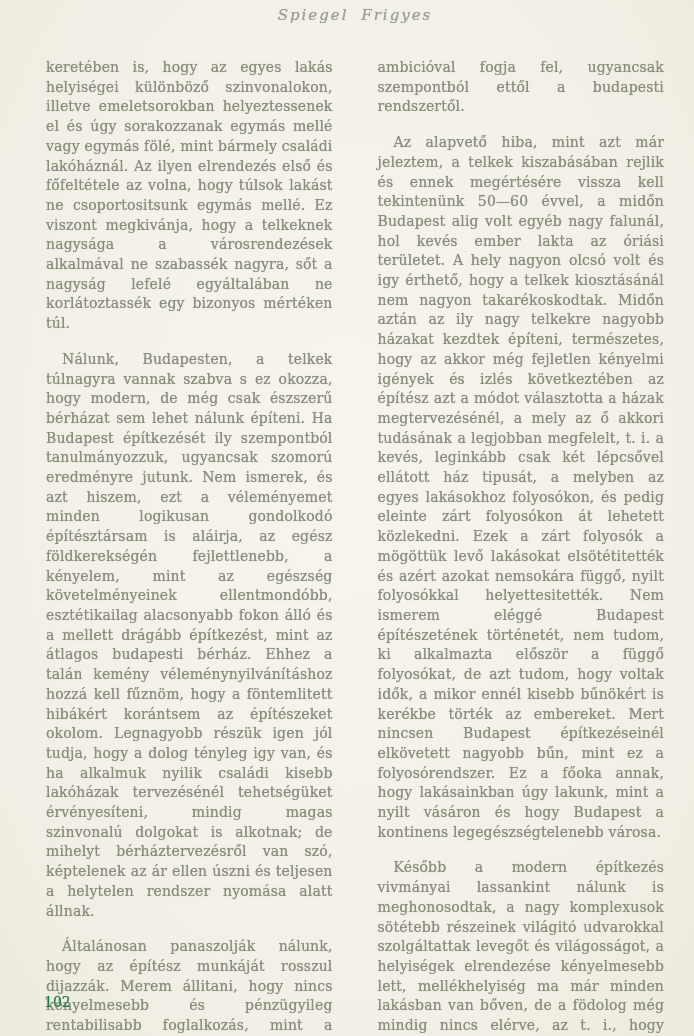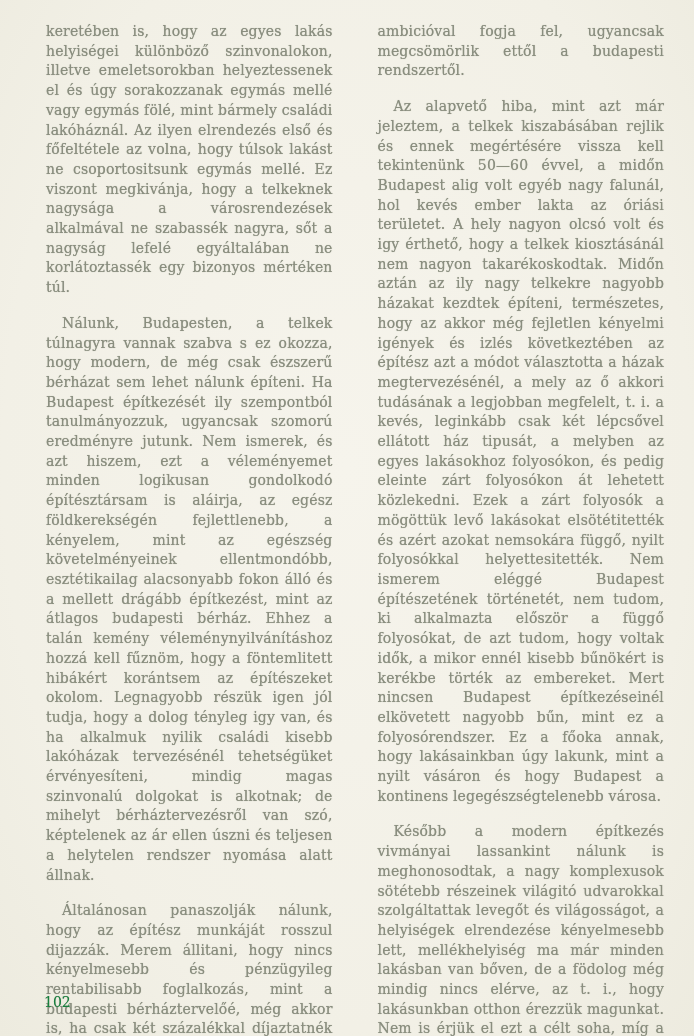--- a/index.html
+++ b/index.html
@@ -60,32 +60,33 @@
     font-size: 14px;
     color: #15803d;
     text-shadow: 0 0 0.7px rgba(138,142,127,0.85);
   }
 </style>
 </head>
 <body>
 
 <div class="page">
 
+  <div class="running-header">Spiegel Frigyes</div>
 
   <div class="columns">
 
     <div class="column">
       <p class="para cont">keretében is, hogy az egyes lakás helyiségei különböző szinvonalokon, illetve emeletsorokban helyeztessenek el és úgy sorakozzanak egymás mellé vagy egymás fölé, mint bármely családi lakóháznál. Az ilyen elrendezés első és főfeltétele az volna, hogy túlsok lakást ne csoportositsunk egymás mellé. Ez viszont megkivánja, hogy a telkeknek nagysága a városrendezések alkalmával ne szabassék nagyra, sőt a nagyság lefelé egyáltalában ne korlátoztassék egy bizonyos mértéken túl.</p>
       <p class="para">Nálunk, Budapesten, a telkek túlnagyra vannak szabva s ez okozza, hogy modern, de még csak észszerű bérházat sem lehet nálunk építeni. Ha Budapest építkezését ily szempontból tanulmányozzuk, ugyancsak szomorú eredményre jutunk. Nem ismerek, és azt hiszem, ezt a véleményemet minden logikusan gondolkodó építésztársam is aláirja, az egész földkerekségén fejlettlenebb, a kényelem, mint az egészség követelményeinek ellentmondóbb, esztétikailag alacsonyabb fokon álló és a mellett drágább építkezést, mint az átlagos budapesti bérház. Ehhez a talán kemény véleménynyilvánításhoz hozzá kell fűznöm, hogy a föntemlitett hibákért korántsem az építészeket okolom. Legnagyobb részük igen jól tudja, hogy a dolog tényleg igy van, és ha alkalmuk nyilik családi kisebb lakóházak tervezésénél tehetségüket érvényesíteni, mindig magas szinvonalú dolgokat is alkotnak; de mihelyt bérháztervezésről van szó, képtelenek az ár ellen úszni és teljesen a helytelen rendszer nyomása alatt állnak.</p>
       <p class="para">Általánosan panaszolják nálunk, hogy az építész munkáját rosszul dijazzák. Merem állitani, hogy nincs kényelmesebb és pénzügyileg rentabilisabb foglalkozás, mint a budapesti bérháztervelőé, még akkor is, ha csak két százalékkal díjaztatnék is az építészeti munka. Egy félig-meddig munkabiró ember egy nagy négyemeletes bérház összes alaprajzait egyetlen munkanap alatt elkészitheti, és nem egy esetet tudok, a hol egy építész, nem is túlságos nagy irodával, ötven bérházat is épített évenkint.</p>
 
     </div>
 
     <div class="column">
-      <p class="para cont">ambicióval fogja fel, ugyancsak megcsömörlik ettől a budapesti rendszertől.</p>
+      <p class="para cont">ambicióval fogja fel, ugyancsak szempontból ettől a budapesti rendszertől.</p>
       <p class="para">Az alapvető hiba, mint azt már jeleztem, a telkek kiszabásában rejlik és ennek megértésére vissza kell tekintenünk 50—60 évvel, a midőn Budapest alig volt egyéb nagy falunál, hol kevés ember lakta az óriási területet. A hely nagyon olcsó volt és igy érthető, hogy a telkek kiosztásánál nem nagyon takarékoskodtak. Midőn aztán az ily nagy telkekre nagyobb házakat kezdtek építeni, természetes, hogy az akkor még fejletlen kényelmi igények és izlés következtében az építész azt a módot választotta a házak megtervezésénél, a mely az ő akkori tudásának a legjobban megfelelt, t. i. a kevés, leginkább csak két lépcsővel ellátott ház tipusát, a melyben az egyes lakásokhoz folyosókon, és pedig eleinte zárt folyosókon át lehetett közlekedni. Ezek a zárt folyosók a mögöttük levő lakásokat elsötétitették és azért azokat nemsokára függő, nyilt folyosókkal helyettesitették. Nem ismerem eléggé Budapest építészetének történetét, nem tudom, ki alkalmazta először a függő folyosókat, de azt tudom, hogy voltak idők, a mikor ennél kisebb bűnökért is kerékbe törték az embereket. Mert nincsen Budapest építkezéseinél elkövetett nagyobb bűn, mint ez a folyosórendszer. Ez a főoka annak, hogy lakásainkban úgy lakunk, mint a nyilt vásáron és hogy Budapest a kontinens legegészségtelenebb városa.</p>
       <p class="para">Később a modern építkezés vivmányai lassankint nálunk is meghonosodtak, a nagy komplexusok sötétebb részeinek világitó udvarokkal szolgáltattak levegőt és világosságot, a helyiségek elrendezése kényelmesebb lett, mellékhelyiség ma már minden lakásban van bőven, de a födolog még mindig nincs elérve, az t. i., hogy lakásunkban otthon érezzük magunkat. Nem is érjük el ezt a célt soha, míg a folyosórendszerrel tökéletesen nem szakitunk. Hogy pedig ezt megtehessük, okvetlenül szükséges, hogy a telkek méretei kisebbekre szabassanak s hogy ennek következtében ne kelljen a lépcsők számát aránytalanul szaporitani azért, hogy egy emeletsoron csak két, legfeljebb három lakás nyiljon egy lépcsőházból.</p>
 
     </div>
 
   </div>
 
   <div class="page-number">102</div>
 
 </div>

